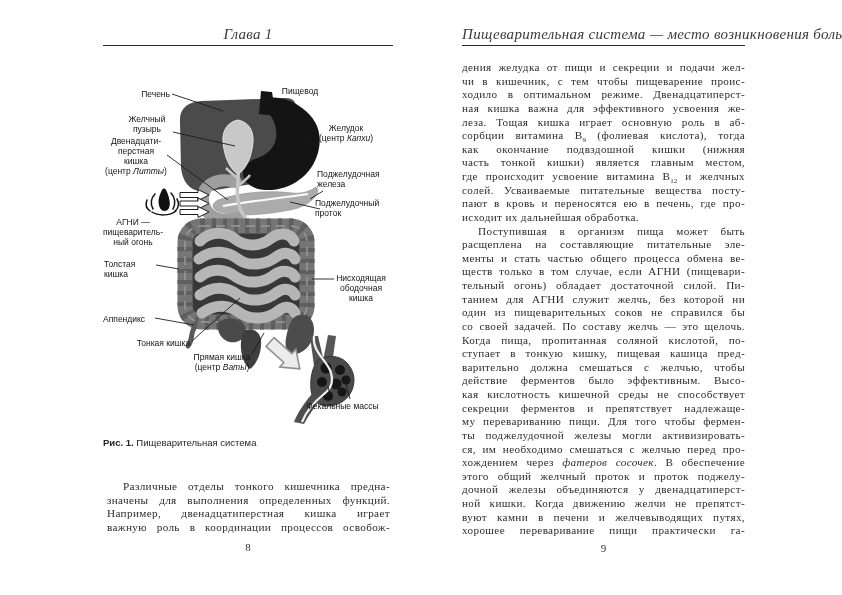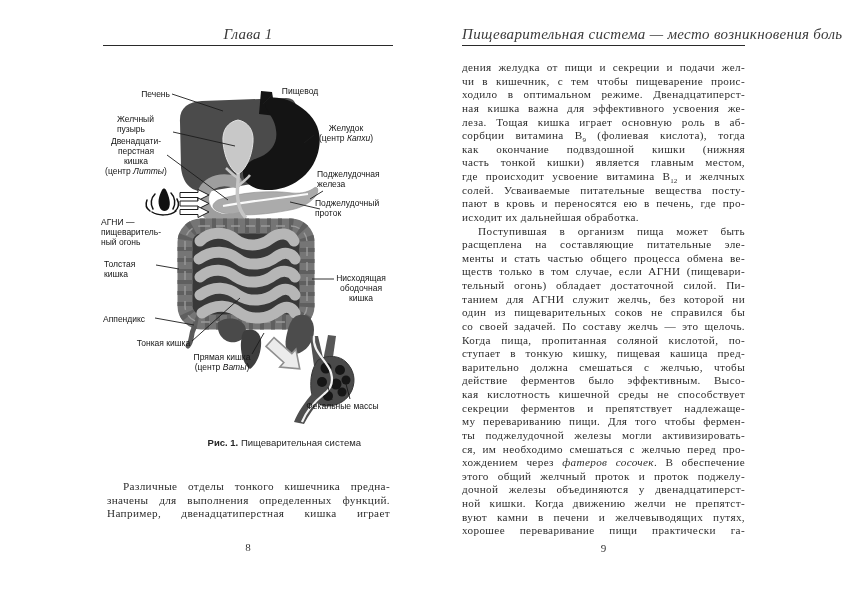--- a/index.html
+++ b/index.html
@@ -19,21 +19,21 @@
   .tline.last{text-align-last:left;}
   .tline sub{font-size:7px;letter-spacing:0;}
   .pagenum{position:absolute;left:0;right:0;text-align:center;font-size:11px;color:#333;}
   #pageL .pagenum{top:521px;}
   #pageR .pagenum{top:522px;}
   .fig{position:absolute;left:-3px;top:58px;width:302px;height:360px;}
   .fig svg{position:absolute;left:0;top:0;}
   .flabel{position:absolute;font-family:"Liberation Sans","DejaVu Sans",sans-serif;
           font-size:8.5px;line-height:10px;color:#141414;}
   .flabel i{font-style:italic;}
-  .caption{position:absolute;top:417px;left:0;width:258px;text-align:right;
+  .caption{position:absolute;top:417px;left:0;width:258px;text-align:left;
            font-family:"Liberation Sans","DejaVu Sans",sans-serif;font-size:9.5px;color:#262626;}
   .caption .cb{font-weight:bold;}
 </style>
 </head>
 <body>
 
 <div id="spread">
 
   <div class="page" id="pageL">
     <div class="rhead">Глава 1</div>
@@ -144,41 +144,42 @@
           <line x1="152" y1="276" x2="164" y2="255"></line>
           <line x1="172" y1="17" x2="163" y2="26"></line>
           <line x1="214" y1="57" x2="204" y2="65"></line>
           <line x1="223" y1="113" x2="210" y2="121"></line>
           <line x1="220" y1="131" x2="190" y2="124"></line>
           <line x1="234" y1="201" x2="212" y2="201"></line>
         </g>
       </svg>
 
       <div class="flabel" style="left:0;top:11px;width:70px;text-align:right">Печень</div>
-      <div class="flabel" style="left:17px;top:36px;width:60px;text-align:left">Желчный<br>пузырь</div>
+      <div class="flabel" style="left:17px;top:36px;width:60px;text-align:center">Желчный<br>пузырь</div>
       <div class="flabel" style="left:4px;top:58px;width:64px;text-align:center">Двенадцати-<br>перстная<br>кишка<br>(центр <i>Литты</i>)</div>
-      <div class="flabel" style="left:1px;top:139px;width:64px;text-align:left">АГНИ —<br>пищеваритель-<br>ный огонь</div>
+      <div class="flabel" style="left:1px;top:139px;width:64px;text-align:center">АГНИ —<br>пищеваритель-<br>ный огонь</div>
       <div class="flabel" style="left:4px;top:181px;width:60px;text-align:left">Толстая<br>кишка</div>
       <div class="flabel" style="left:3px;top:236px;width:55px;text-align:left">Аппендикс</div>
       <div class="flabel" style="left:21px;top:260px;width:85px;text-align:center">Тонкая кишка</div>
       <div class="flabel" style="left:82px;top:274px;width:80px;text-align:center">Прямая кишка<br>(центр <i>Ваты</i>)</div>
       <div class="flabel" style="left:170px;top:8px;width:60px;text-align:center">Пищевод</div>
       <div class="flabel" style="left:212px;top:45px;width:68px;text-align:center">Желудок<br>(центр <i>Капхи</i>)</div>
       <div class="flabel" style="left:217px;top:91px;width:80px;text-align:left">Поджелудочная<br>железа</div>
       <div class="flabel" style="left:215px;top:120px;width:80px;">Поджелудочный<br>проток</div>
       <div class="flabel" style="left:222px;top:195px;width:78px;text-align:center">Нисходящая<br>ободочная<br>кишка</div>
       <div class="flabel" style="left:200px;top:323px;width:85px;text-align:center">Фекальные массы</div>
     </div>
 
     <div class="caption"><span class="cb">Рис. 1.</span><span> Пищеварительная система</span></div>
 
     <div class="lines">
         <div class="tline indent">Различные отделы тонкого кишечника предна-</div>
         <div class="tline">значены для выполнения определенных функций.</div>
         <div class="tline">Например, двенадцатиперстная кишка играет</div>
+        <div class="tline">важную роль в координации процессов освобож-</div>
       </div>
     <div class="pagenum">8</div>
   </div>
 
   <div class="page" id="pageR">
     <div class="rhead">Пищеварительная система — место возникновения большинства...</div>
     <div class="rule"></div>
     <div class="lines">
         <div class="tline">дения желудка от пищи и секреции и подачи жел-</div>
         <div class="tline">чи в кишечник, с тем чтобы пищеварение проис-</div>

